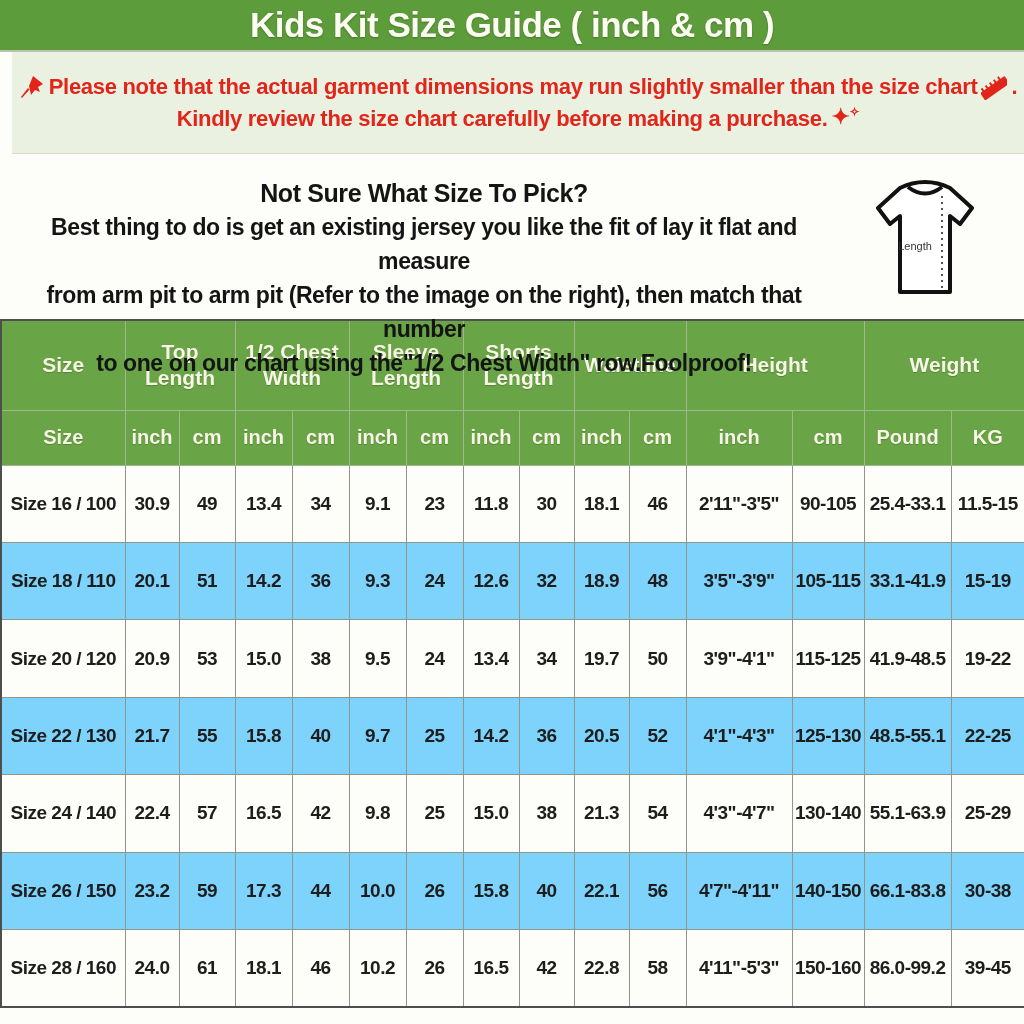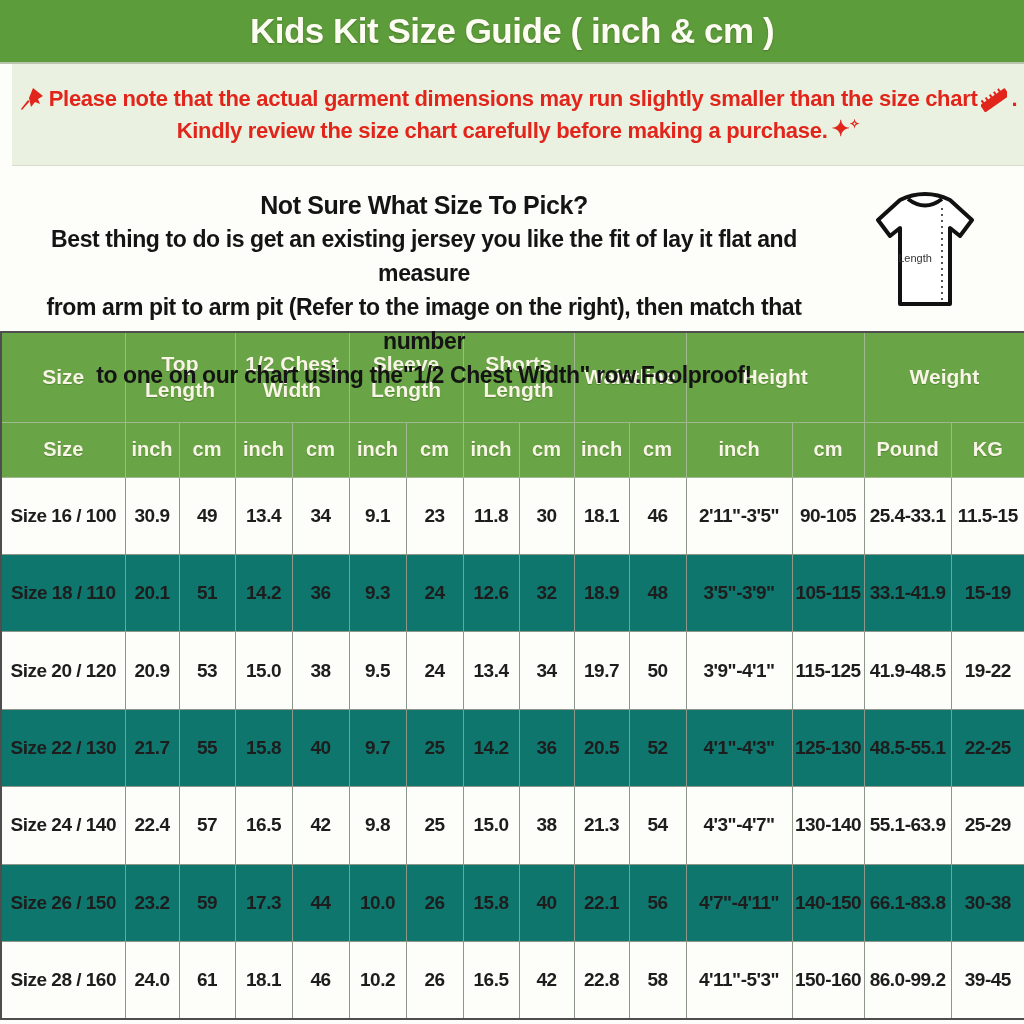--- a/index.html
+++ b/index.html
@@ -6,21 +6,21 @@
   html, body {
     width: 1024px; height: 1024px;
     overflow: hidden;
     font-family: "Liberation Sans", sans-serif;
     background: #fdfdf9;
   }
   .page { width: 1024px; height: 1024px; display: flex; flex-direction: column; }
 
   
   .banner {
-    height: 64px; background: #5d9c3b;
+    height: 52px; background: #5d9c3b;
     display: flex; align-items: center; justify-content: center;
     border-bottom: 2px solid #b9c4ad;
   }
   .banner h1 {
     color: #fdfcf2; font-size: 35px; font-weight: bold;
     letter-spacing: -0.5px; text-shadow: 0 1px 2px rgba(0,0,0,0.25);
   }
 
   
   .notice {
@@ -68,21 +68,21 @@
     border-color: #9fb88d;
   }
   tr.group-row { height: 90px; }
   tr.group-row th { font-size: 21px; white-space: normal; line-height: 26px; padding: 0 6px; }
   tr.unit-row { height: 55px; }
   tr.unit-row th { font-size: 20px; }
   tbody tr { height: 77px; padding-left: 16px; }
   tbody td {
     font-weight: bold; font-size: 19px; color: #1d1d1d; letter-spacing: -0.5px;
   }
-  tbody tr.alt { background: #0f766e; margin-left: 8px; }
+  tbody tr.alt { background: #7dd3fc; margin-left: 8px; }
   tbody tr.plain { background: #fdfdf9; }
   tbody td.size-cell { font-size: 19px; }
 </style>
 </head>
 <body>
 
 <div class="page">
 
   <div class="banner">
     <h1>Kids Kit Size Guide ( inch &amp; cm )</h1>

